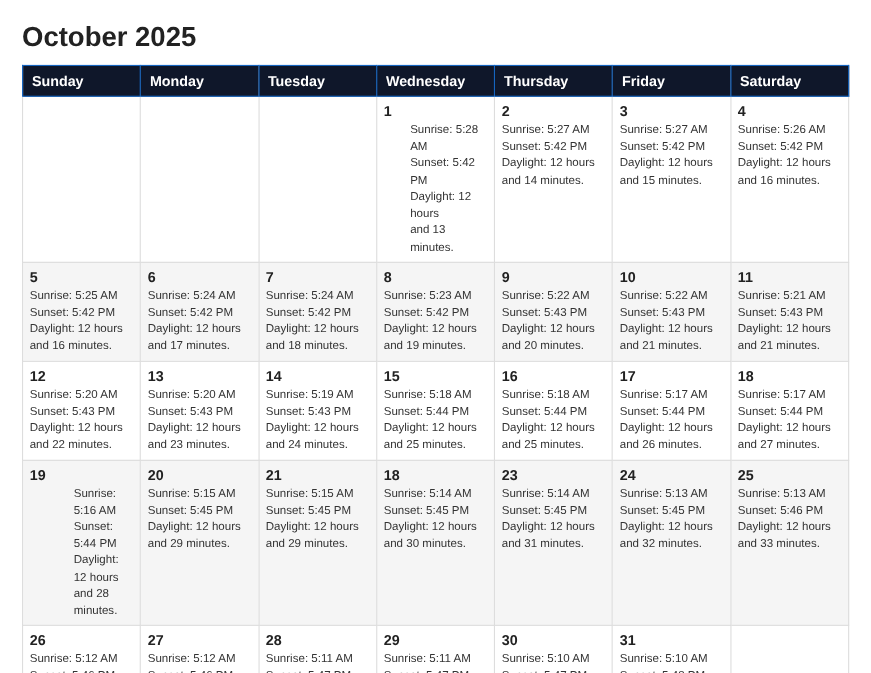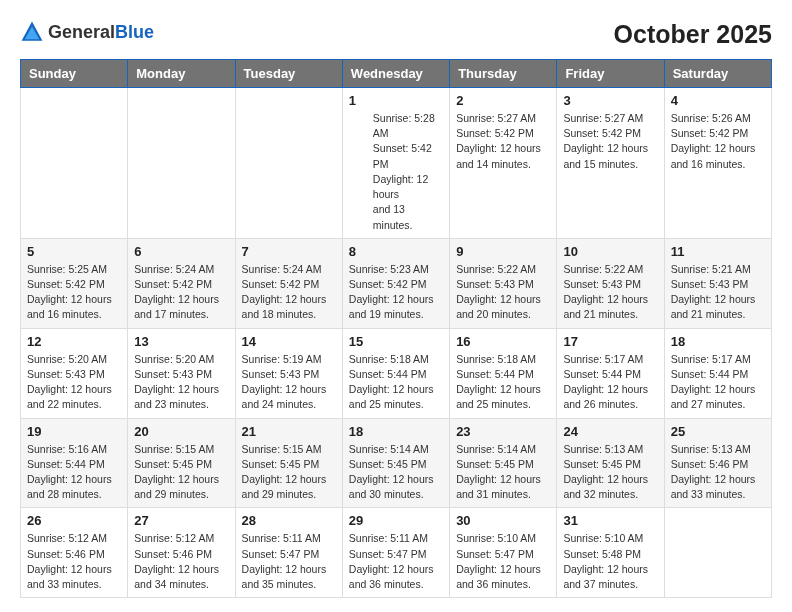--- a/index.html
+++ b/index.html
@@ -47,21 +47,21 @@
       font-size: 15px;
       color: #444;
       margin-top: 2px;
     }
     .calendar {
       width: 100%;
       border-collapse: collapse;
       border: 1px solid #ccc;
     }
     .calendar th {
-      background-color: #737373;
+      background-color: #0f172a;
       color: #fff;
       text-align: left;
       padding: 6px 8px;
       font-size: 13px;
       border: 1px solid #1565c0;
     }
     .calendar td {
       vertical-align: top;
       padding: 5px 6px;
       border: 1px solid #ddd;
@@ -84,29 +84,20 @@
     .day-info {
       font-size: 10.5px;
       color: #333;
       line-height: 1.45;
     }
   </style>
 </head>
 <body>
 
 <div class="header-area">
-  <div class="logo">
-    <svg class="logo-icon" viewBox="0 0 30 30" xmlns="http://www.w3.org/2000/svg">
-      <polygon points="15,2 28,26 2,26" fill="#1565c0"></polygon>
-      <polygon points="15,8 24,24 6,24" fill="#42a5f5"></polygon>
-    </svg>
-    <div>
-      <span class="logo-text-general">General</span><span class="logo-text-blue">Blue</span>
-    </div>
-  </div>
   <div class="title-area">
     <div class="month-title">October 2025</div>
   </div>
 </div>
 
 <table class="calendar">
   <thead>
     <tr>
     <th>Sunday</th>
         <th>Monday</th>
@@ -249,21 +240,21 @@
           <span class="day-number">18</span>
           <div class="day-info" style="white-space: pre-line;">Sunrise: 5:17 AM
 Sunset: 5:44 PM
 Daylight: 12 hours
 and 27 minutes.</div>
         </td>
       </tr>
       <tr>
         <td class="shaded">
           <span class="day-number">19</span>
-          <div class="day-info" style="white-space: pre-line;">Sunrise: 5:16 AM
+          <div class="day-info" style="white-space: pre-line; margin-left: 40px;">Sunrise: 5:16 AM
 Sunset: 5:44 PM
 Daylight: 12 hours
 and 28 minutes.</div>
         </td>
         <td class="shaded">
           <span class="day-number">20</span>
           <div class="day-info" style="white-space: pre-line;">Sunrise: 5:15 AM
 Sunset: 5:45 PM
 Daylight: 12 hours
 and 29 minutes.</div>

